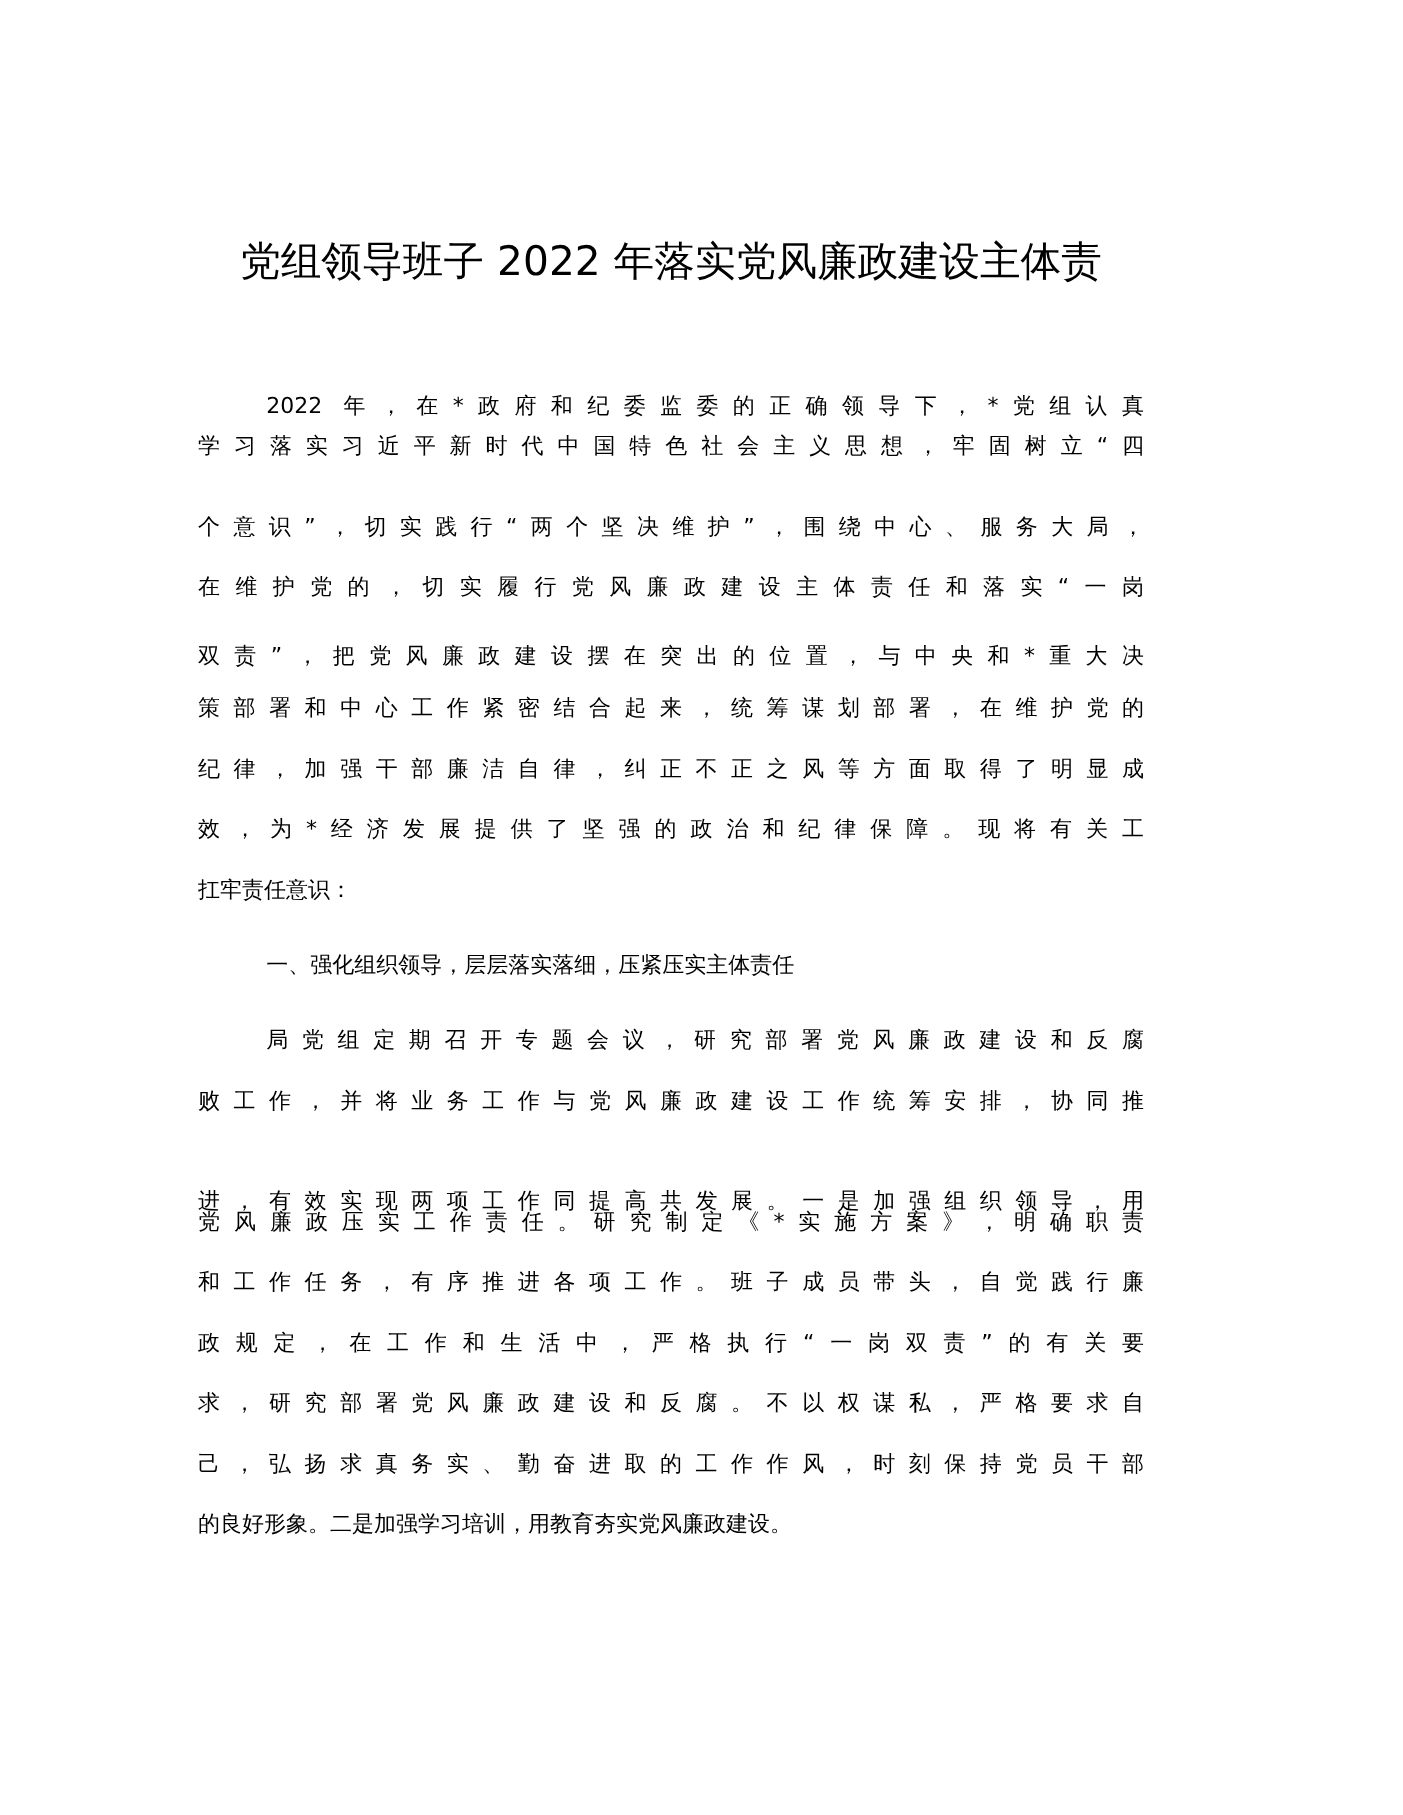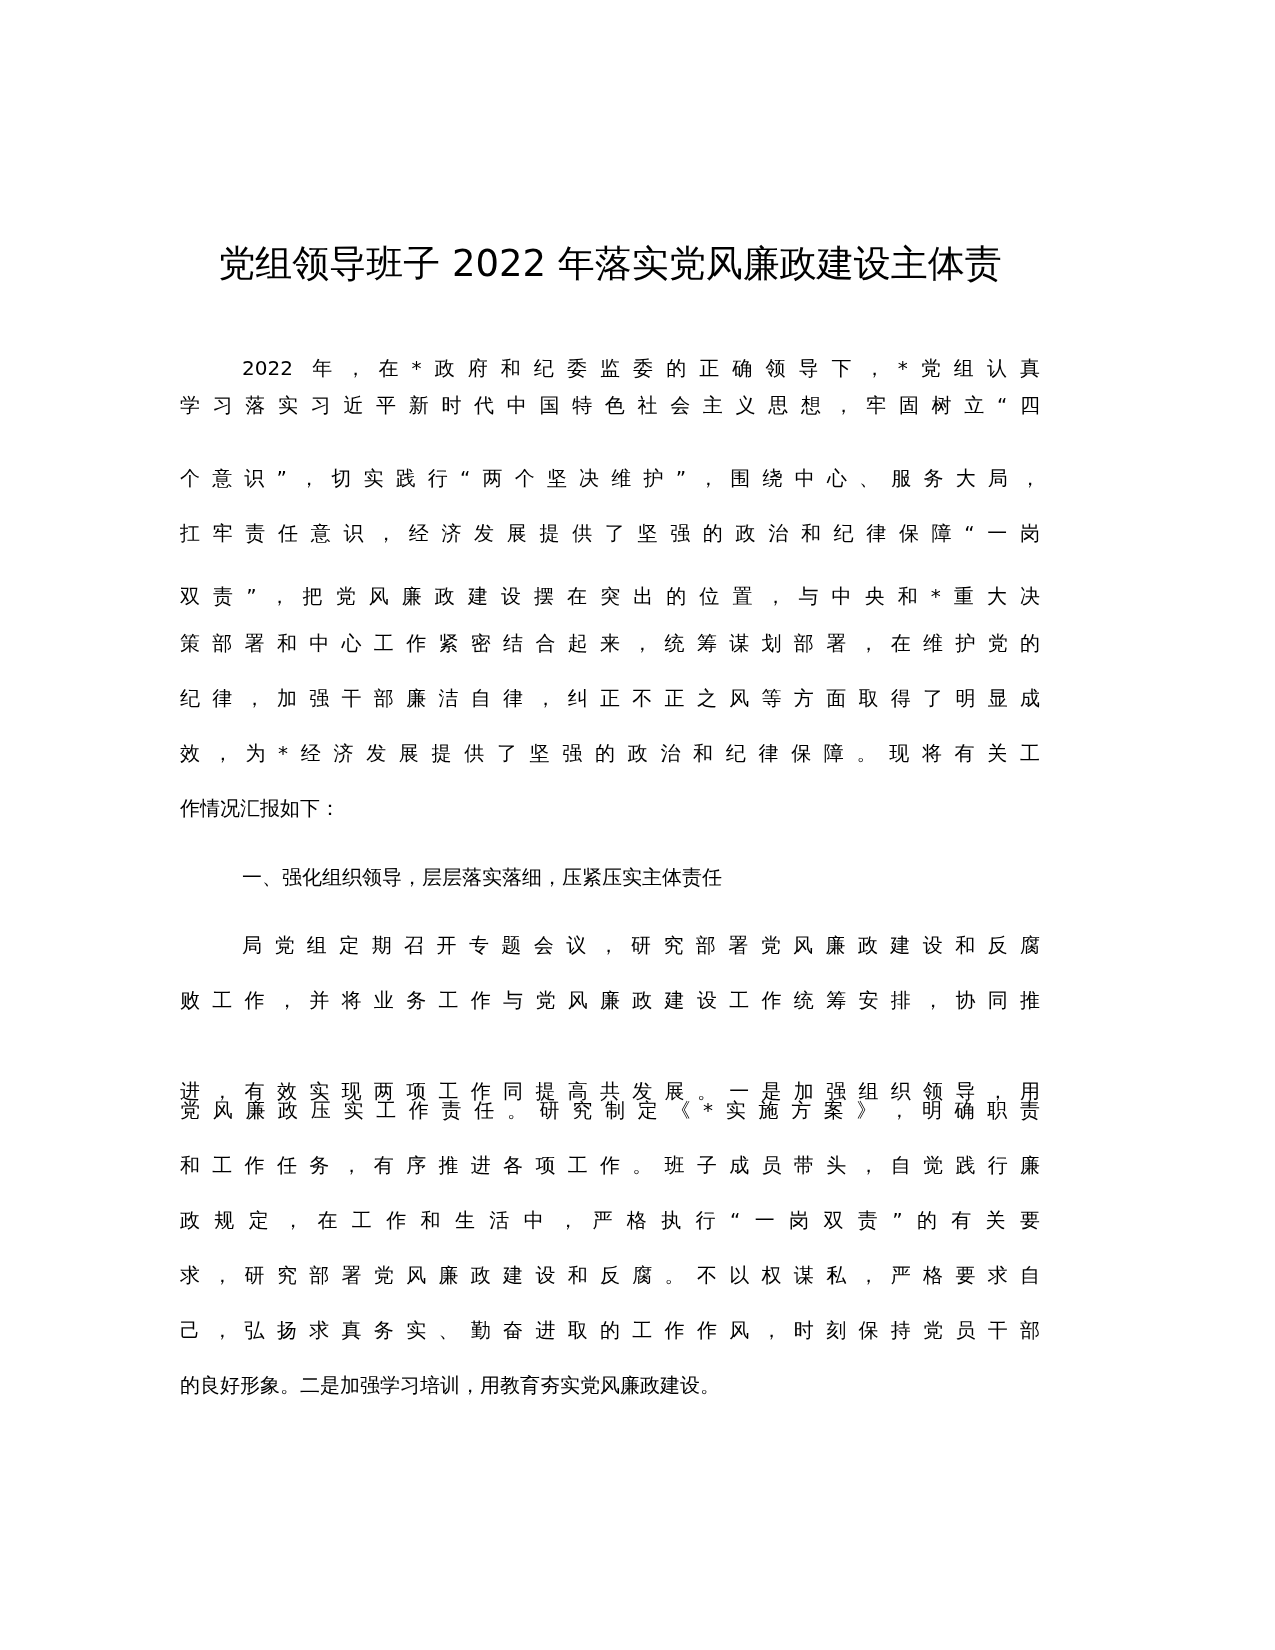--- a/index.html
+++ b/index.html
@@ -25,21 +25,20 @@
     }
     .title {
       position: absolute;
       left: 170px;
       width: 880px;
       text-align: center;
       font-size: 37px;
       line-height: 56px;
       top: 210px;
       letter-spacing: 0px;
-      margin-top: 26px;
     }
     .title .tline {
       display: block;
       white-space: nowrap;
     }
     .body-lines {
       position: absolute;
       left: 180px;
       width: 860px;
       top: 0;
@@ -72,26 +71,26 @@
 
   <div class="title">
     <span class="tline">党组领导班子 2022 年落实党风廉政建设主体责</span>
   </div>
 
   <div class="body-lines">
 
     <div class="line indent" style="top:348px;">2022 年，在*政府和纪委监委的正确领导下，*党组认真</div>
     <div class="line" style="top:385px;">学习落实习近平新时代中国特色社会主义思想，牢固树立“四</div>
     <div class="line" style="top:458px;">个意识”，切实践行“两个坚决维护”，围绕中心、服务大局，</div>
-    <div class="line" style="top:513px;">扛牢责任意识，经济发展提供了坚强的政治和纪律保障“一岗</div>
+    <div class="line" style="top:513px;">在维护党的，切实履行党风廉政建设主体责任和落实“一岗</div>
     <div class="line" style="top:576px;">双责”，把党风廉政建设摆在突出的位置，与中央和*重大决</div>
     <div class="line" style="top:623px;">策部署和中心工作紧密结合起来，统筹谋划部署，在维护党的</div>
     <div class="line" style="top:678px;">纪律，加强干部廉洁自律，纠正不正之风等方面取得了明显成</div>
     <div class="line" style="top:733px;">效，为*经济发展提供了坚强的政治和纪律保障。现将有关工</div>
-    <div class="line last" style="top:788px;">作情况汇报如下：</div>
+    <div class="line last" style="top:788px;">扛牢责任意识：</div>
 
     <div class="line indent last" style="top:857px;">一、强化组织领导，层层落实落细，压紧压实主体责任</div>
 
     <div class="line indent" style="top:925px;">局党组定期召开专题会议，研究部署党风廉政建设和反腐</div>
     <div class="line" style="top:980px;">败工作，并将业务工作与党风廉政建设工作统筹安排，协同推</div>
     <div class="line" style="top:1035px;margin-top:36px;">进，有效实现两项工作同提高共发展。一是加强组织领导，用</div>
     <div class="line" style="top:1090px;">党风廉政压实工作责任。研究制定《*实施方案》，明确职责</div>
     <div class="line" style="top:1145px;">和工作任务，有序推进各项工作。班子成员带头，自觉践行廉</div>
     <div class="line" style="top:1200px;">政规定，在工作和生活中，严格执行“一岗双责”的有关要</div>
     <div class="line" style="top:1255px;">求，研究部署党风廉政建设和反腐。不以权谋私，严格要求自</div>

